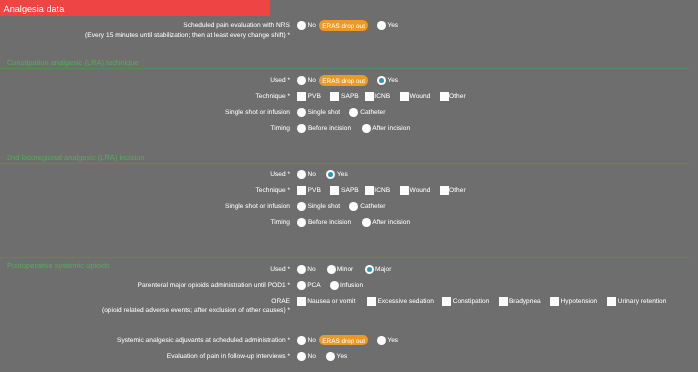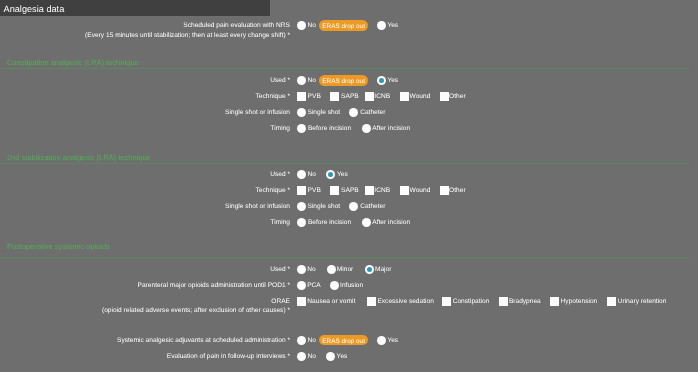--- a/index.html
+++ b/index.html
@@ -1,18 +1,18 @@
 <!DOCTYPE html>
 <html><head>
 <meta charset="utf-8">
 <style>
   html,body{margin:0;padding:0;}
   body{width:698px;height:372px;background:#6e6e6e;font-family:"Liberation Sans",sans-serif;overflow:hidden;position:relative;
        -webkit-font-smoothing:antialiased;text-rendering:geometricPrecision;}
-  .banner{position:absolute;left:0;top:0;width:270.3px;height:15.6px;background:#404040;}
+  .banner{position:absolute;left:0;top:0;width:270.3px;height:15.6px;background:#ef4444;}
   .banner .ttl{position:absolute;left:3.5px;top:3.6px;font-size:9.2px;color:#ffffff;}
   .sec-title{position:absolute;left:6.9px;font-size:7.5px;color:#53ae56;white-space:nowrap;}
   .sec-line{position:absolute;left:0;width:689px;height:1.4px;background:#59885c;}
   .lbl{position:absolute;left:0;width:290px;font-size:6.6px;color:#fff;white-space:nowrap;text-align:right;}
   .radio{position:absolute;width:9px;height:9px;border-radius:50%;background:#fcfcfc;}
   .radio.on:after{content:"";position:absolute;left:2px;top:2px;width:5px;height:5px;border-radius:50%;background:#2e97b3;}
   .cb{position:absolute;width:9px;height:9px;background:#fcfcfc;}
   .otxt{position:absolute;font-size:6.6px;color:#fff;white-space:nowrap;}
   .badge{position:absolute;background:#ec9a24;color:#fff;font-size:6.4px;border-radius:6px;height:10.6px;line-height:13.2px;padding:0 3px;white-space:nowrap;}
 </style>
@@ -66,21 +66,21 @@
   </div>
   <div class="field-row">
     <div class="lbl" style="top:125.45px">Timing</div>
     <div class="radio" style="left:297.2px;top:124.45px"></div>
     <div class="otxt" style="left:307.9px;top:125.45px">Before incision</div>
     <div class="radio" style="left:361.7px;top:124.45px"></div>
     <div class="otxt" style="left:372.3px;top:125.45px">After incision</div>
   </div>
 </div>
 <div class="section">
-  <div class="sec-title" style="top:153px">2nd stabilization analgesic (LRA) technique</div>
+  <div class="sec-title" style="top:153px">2nd locoregional analgesic (LRA) incision</div>
   <div class="sec-line" style="top:162.6px"></div>
   <div class="field-row">
     <div class="lbl" style="top:170.9px">Used *</div>
     <div class="radio" style="left:297.3px;top:169.9px"></div>
     <div class="otxt" style="left:307.5px;top:170.9px">No</div>
     <div class="radio on" style="left:326.2px;top:169.9px"></div>
     <div class="otxt" style="left:337px;top:170.9px">Yes</div>
   </div>
   <div class="field-row">
     <div class="lbl" style="top:187.1px">Technique *</div>
@@ -104,21 +104,21 @@
   </div>
   <div class="field-row">
     <div class="lbl" style="top:219.3px">Timing</div>
     <div class="radio" style="left:297.2px;top:218.3px"></div>
     <div class="otxt" style="left:307.9px;top:219.3px">Before incision</div>
     <div class="radio" style="left:361.7px;top:218.3px"></div>
     <div class="otxt" style="left:372.3px;top:219.3px">After incision</div>
   </div>
 </div>
 <div class="section">
-  <div class="sec-title" style="top:242px">Postoperative systemic opioids</div>
+  <div class="sec-title" style="top:261px">Postoperative systemic opioids</div>
   <div class="sec-line" style="top:256.9px"></div>
   <div class="field-row">
     <div class="lbl" style="top:265.55px">Used *</div>
     <div class="radio" style="left:297.3px;top:264.55px"></div>
     <div class="otxt" style="left:307.2px;top:265.55px">No</div>
     <div class="radio" style="left:326.6px;top:264.55px"></div>
     <div class="otxt" style="left:336.8px;top:265.55px">Minor</div>
     <div class="radio on" style="left:364.6px;top:264.55px"></div>
     <div class="otxt" style="left:374.9px;top:265.55px">Major</div>
   </div>

